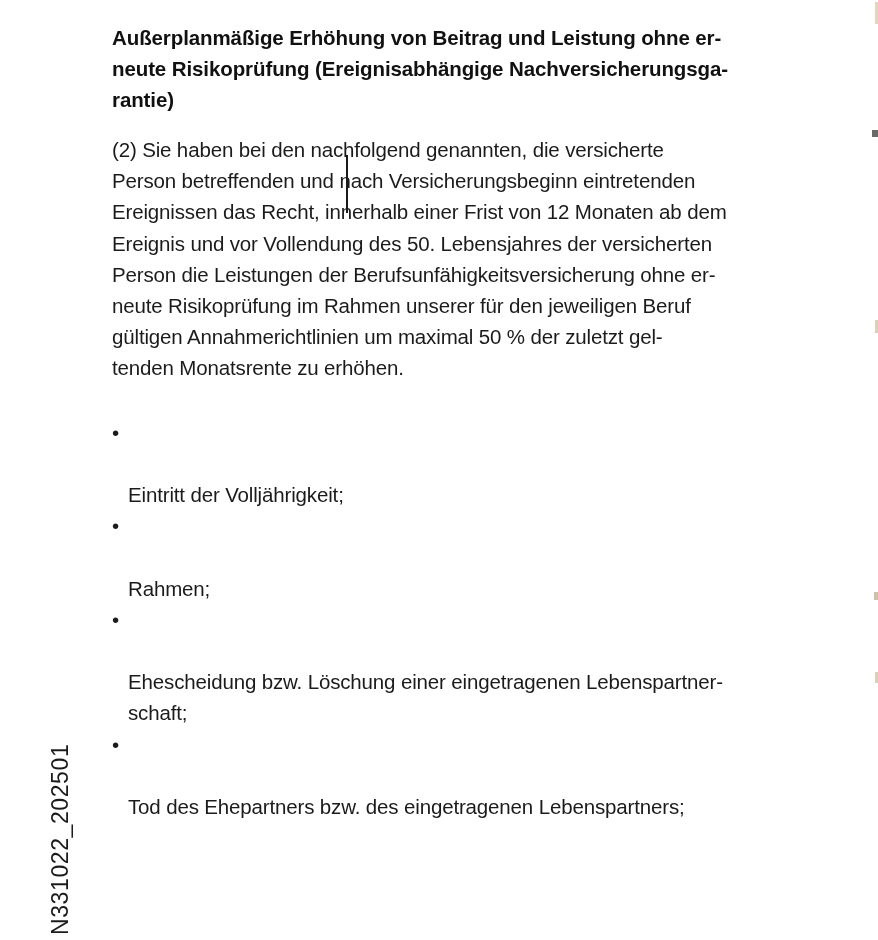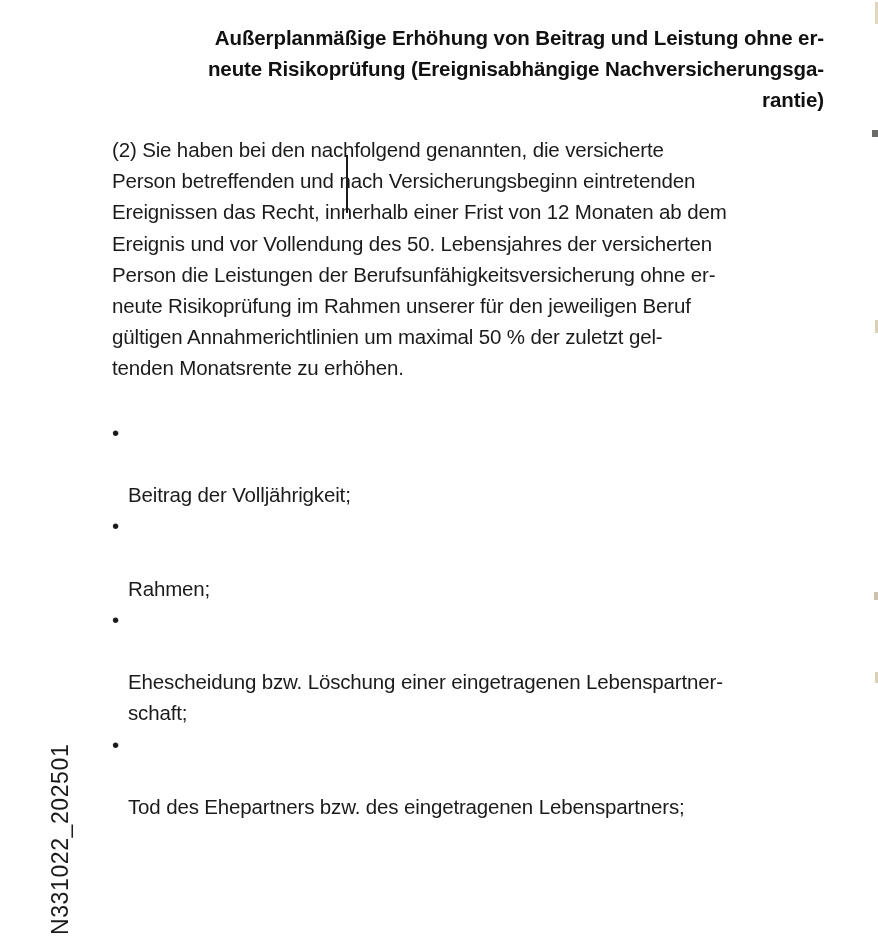--- a/index.html
+++ b/index.html
@@ -47,21 +47,20 @@
 
   .heading {
     font-family: "Liberation Sans", sans-serif;
     font-weight: bold;
     font-size: 20.5px;
     line-height: 31px;
     color: #111111;
     letter-spacing: -0.1px;
     margin: 0;
     white-space: pre-line;
-    text-align: right;
   }
 
   .para {
     font-family: "Liberation Sans", sans-serif;
     font-size: 20.5px;
     line-height: 31.2px;
     color: #1b1b1b;
     letter-spacing: -0.15px;
     margin: 0;
     white-space: pre-line;
@@ -143,21 +142,21 @@
 Ereignis und vor Vollendung des 50. Lebensjahres der versicherten
 Person die Leistungen der Berufsunfähigkeitsversicherung ohne er-
 neute Risikoprüfung im Rahmen unserer für den jeweiligen Beruf
 gültigen Annahmerichtlinien um maximal 50 % der zuletzt gel-
 tenden Monatsrente zu erhöhen.</p>
 
 
     <ul class="bullets">
       <li>
         <span class="dot">•</span>
-        <span>Beitrag der Volljährigkeit;</span>
+        <span>Eintritt der Volljährigkeit;</span>
       </li>
       <li>
         <span class="dot">•</span>
         <span>Rahmen;</span>
       </li>
       <li>
         <span class="dot">•</span>
         <span>Ehescheidung bzw. Löschung einer eingetragenen Lebenspartner-
 schaft;</span>
       </li>

